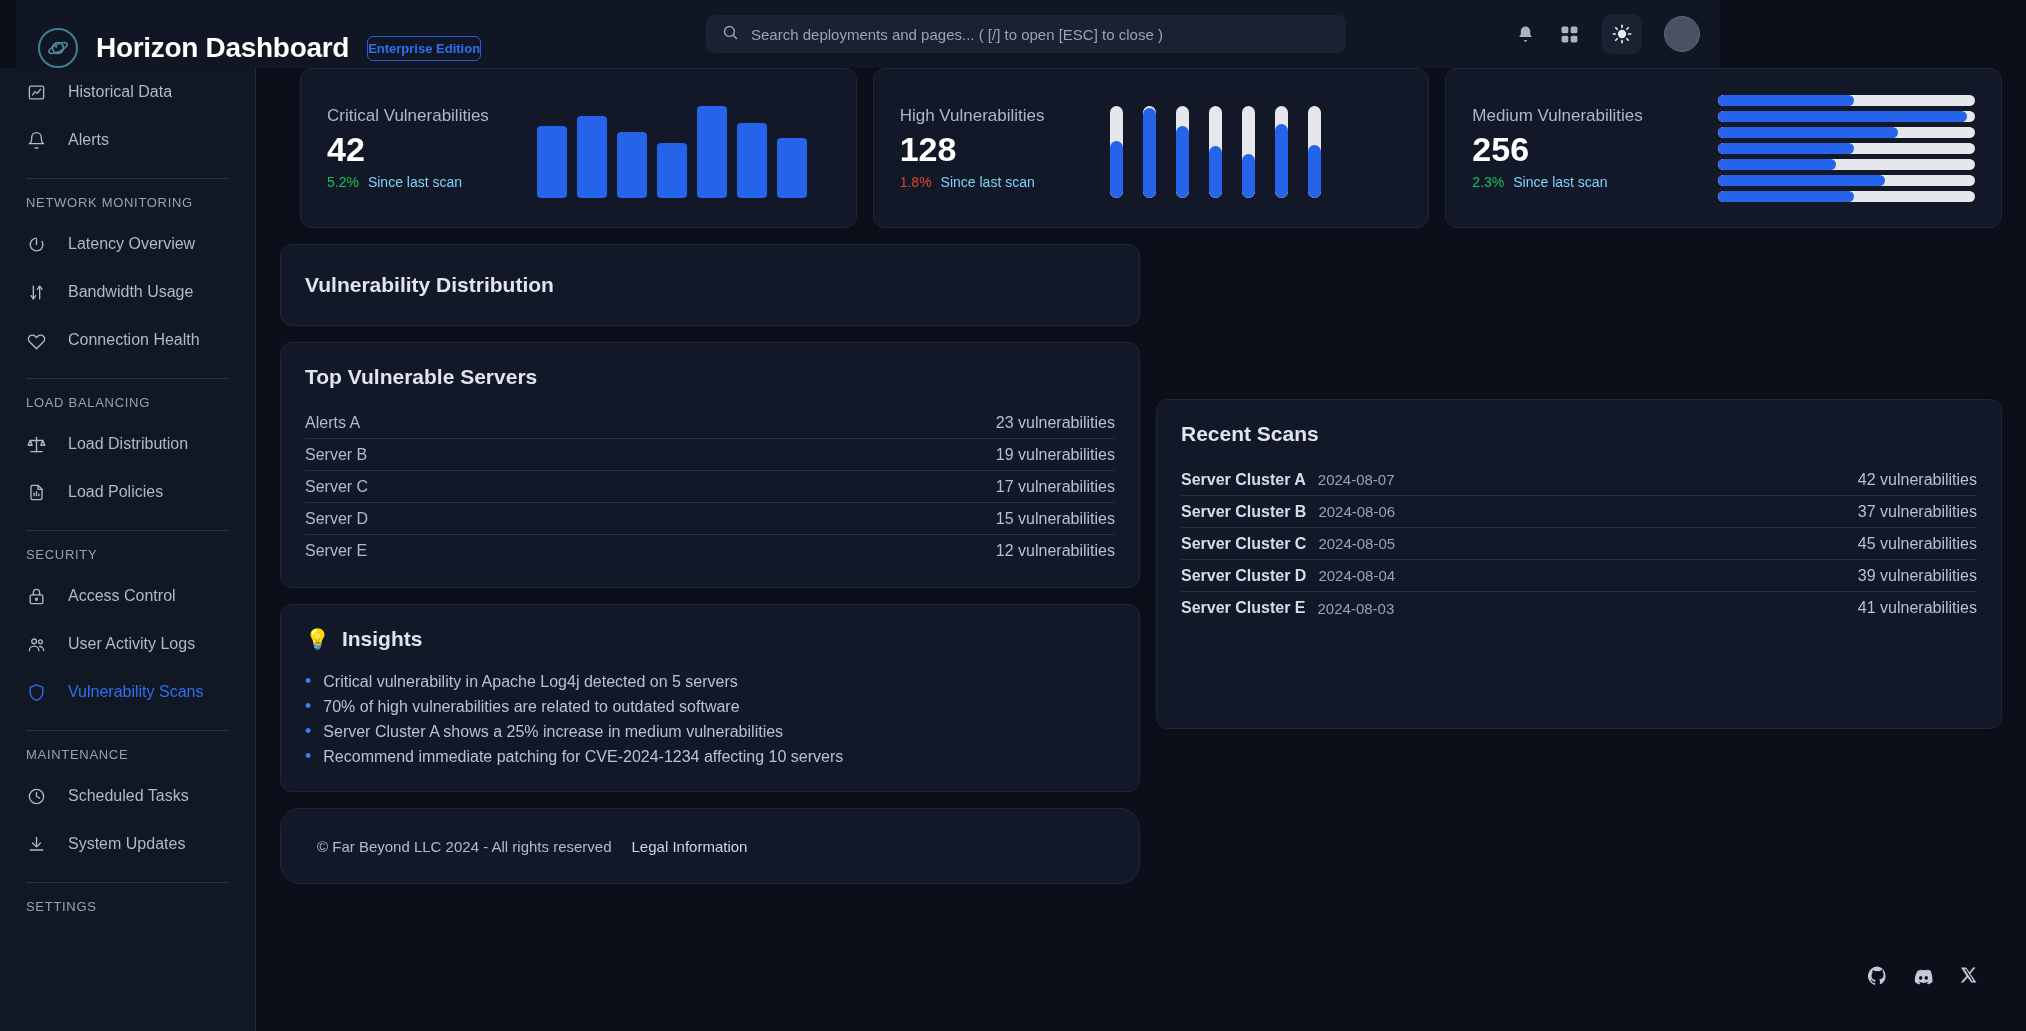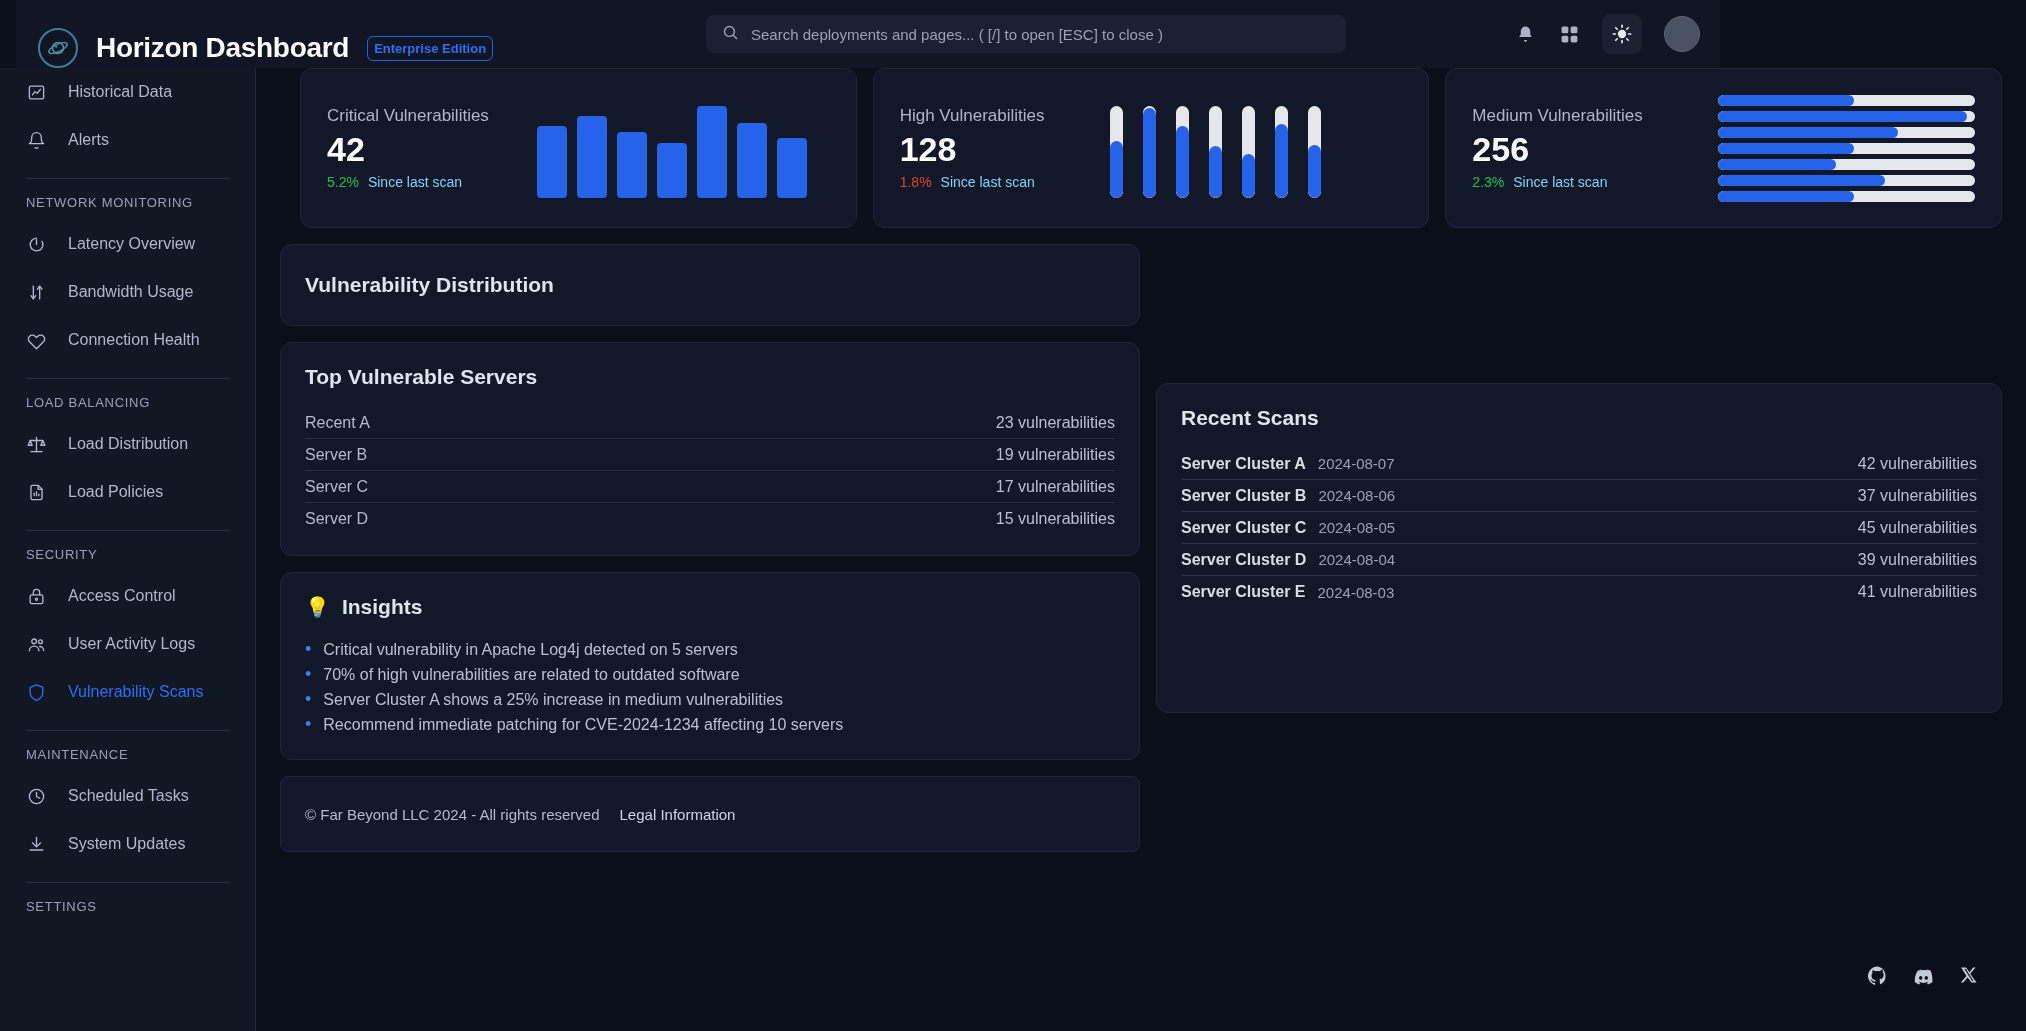--- a/index.html
+++ b/index.html
@@ -22,21 +22,21 @@
     width: 40px; height: 40px; border-radius: 50%;
     border: 2px solid #3f7f93;
     display: flex; align-items: center; justify-content: center;
   }
   .app-title {
     font-size: 28px; font-weight: bold; color: #ffffff; letter-spacing: -0.3px;
   }
   .edition-badge {
     border: 1px solid #2a5fd8; border-radius: 6px;
     color: #2f6ef0; font-size: 13px; font-weight: bold;
-    padding: 5px 6px; line-height: 1;
+    padding: 5px 0; line-height: 1;
   }
   .search-wrap {
     position: absolute; left: 690px; top: 15px;
     width: 640px; height: 38px;
   }
   .search-box {
     width: 100%; height: 100%;
     background: #1b2130; border: none; border-radius: 8px;
     display: flex; align-items: center; gap: 12px; padding: 0 16px;
   }
@@ -159,22 +159,22 @@
   .insights-head { display: flex; align-items: center; gap: 12px; margin-bottom: 18px; }
   .bulb { font-size: 20px; }
   .insight-item {
     display: flex; align-items: baseline; gap: 12px;
     color: #b9c1d1; font-size: 16px; height: 25px; margin-bottom: 0px; padding: 3px 0;
   }
   .dot { color: #3b7ef5; font-size: 18px; line-height: 1; }
 
   .footer {
     margin-top: 16px; background: #131828; border: 1px solid #1f2737;
-    border-radius: 8px; height: 76px;
-    display: flex; align-items: center; padding: 0 24px;
+    border-radius: 20px; height: 76px;
+    display: flex; align-items: center; padding: 0 36px;
   }
   .foot-copy { color: #b3bbcb; font-size: 15px; }
   .foot-link { color: #cfd5e2; font-size: 15px; margin-left: 20px; cursor: pointer; }
 </style>
 </head>
 <body>
 
 <div class="topbar">
   <div class="brand">
     <span class="logo-circle">
@@ -464,34 +464,38 @@
     <div class="col-left">
 
       <div class="panel dist-card">
         <div class="panel-title">Vulnerability Distribution</div>
       </div>
 
       <div class="panel list-panel">
         <div class="panel-title">Top Vulnerable Servers</div>
         <div id="top-servers-rows">
             <div class="list-row">
-      <span>Recent A</span>
+      <span>Alerts A</span>
       <span class="val">23 vulnerabilities</span>
     </div>
             <div class="list-row">
       <span>Server B</span>
       <span class="val">19 vulnerabilities</span>
     </div>
             <div class="list-row">
       <span>Server C</span>
       <span class="val">17 vulnerabilities</span>
     </div>
             <div class="list-row">
       <span>Server D</span>
       <span class="val">15 vulnerabilities</span>
+    </div>
+            <div class="list-row">
+      <span>Server E</span>
+      <span class="val">12 vulnerabilities</span>
     </div>
           </div>
       </div>
 
       <div class="panel insights">
         <div class="insights-head">
           <span class="bulb">💡</span>
           <span class="panel-title">Insights</span>
         </div>
         <div id="insight-rows">

